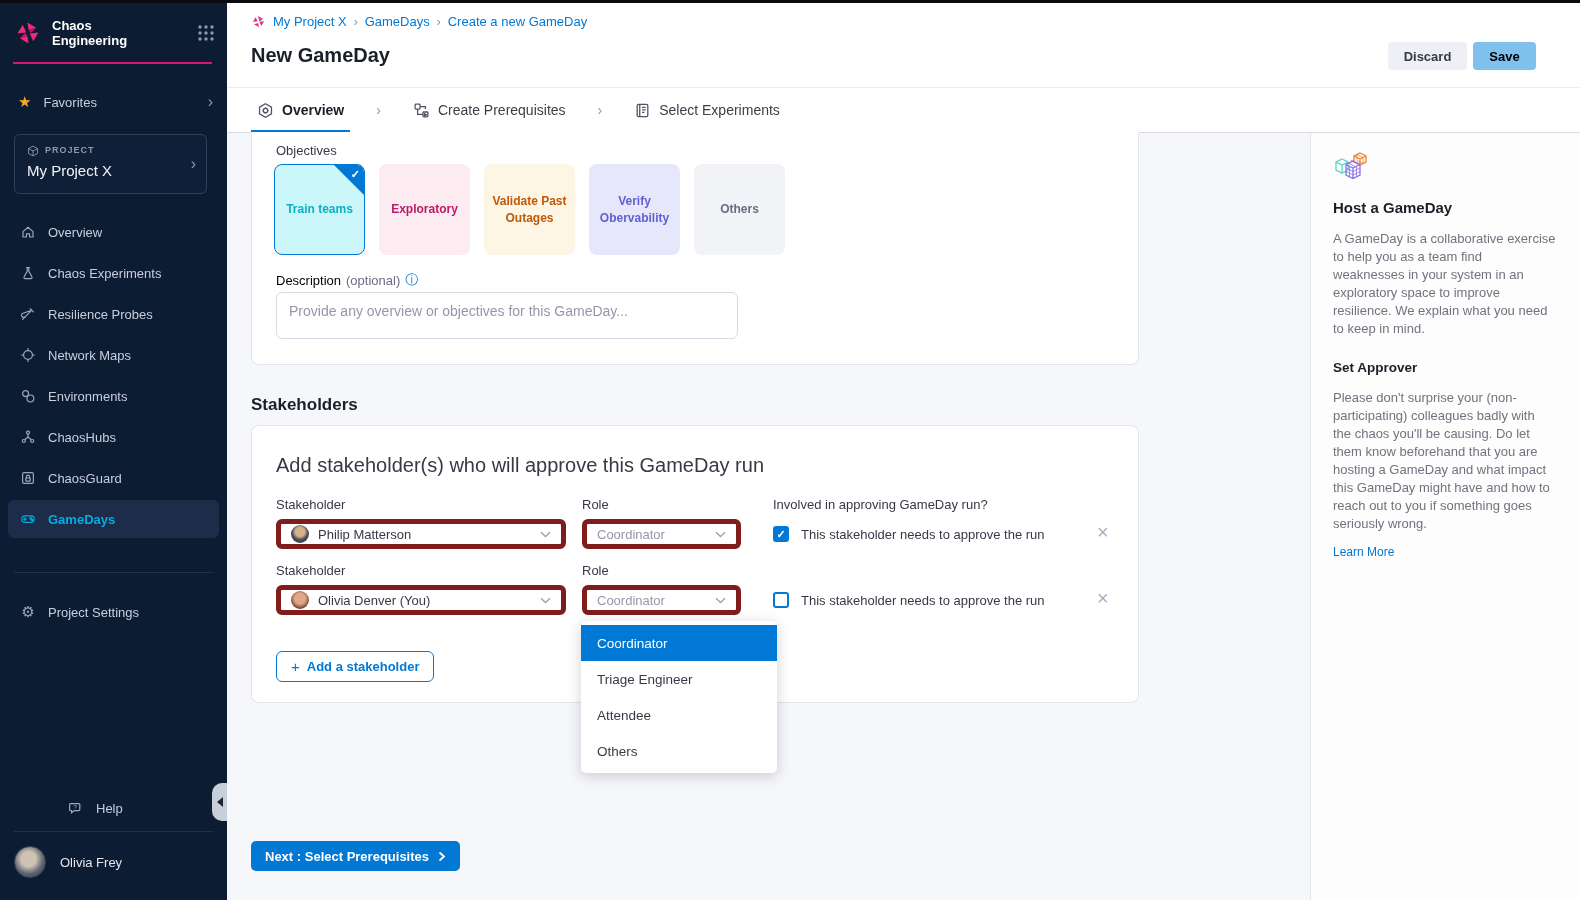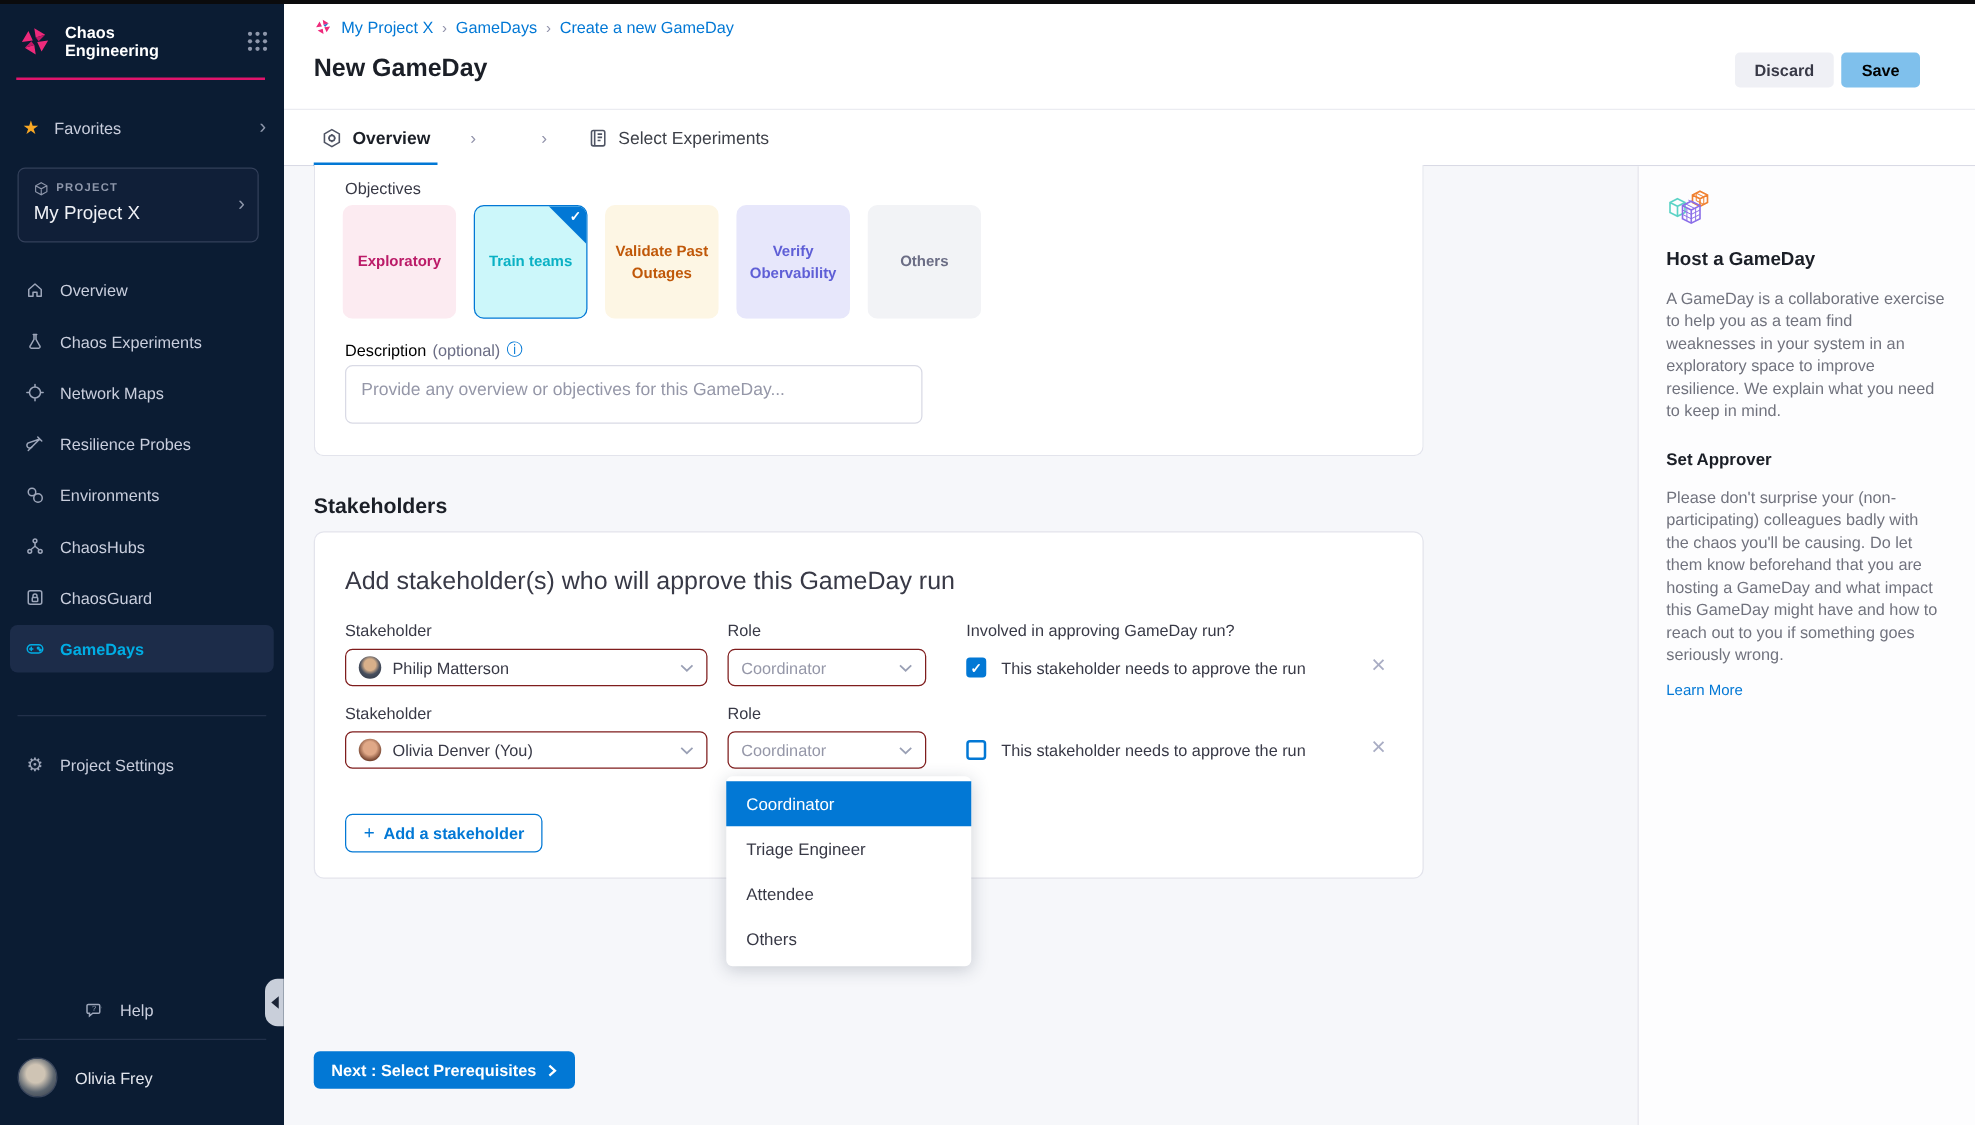--- a/index.html
+++ b/index.html
@@ -65,21 +65,21 @@
   .desc-row { position:absolute; top:139px; left:24px; display:flex; align-items:center; gap:5px; font-size:13px; }
   .desc-optional { color:#6b6d85; }
   .info-icon { color:#0278d5; font-size:13px; cursor:pointer; }
   .desc-input { position:absolute; top:160px; left:24px; width:462px; height:47px; border:1px solid #d9dae5; border-radius:6px; font-family:inherit; font-size:14px; color:#383946; padding:10px 12px; resize:none; background:#fff; }
   .desc-input::placeholder { color:#9597a8; }
 
   .section-heading { position:absolute; top:262px; left:24px; font-size:17px; font-weight:bold; color:#1b1f27; }
   .card-2 { left:24px; top:292px; width:888px; height:278px; }
   .stk-subtitle { position:absolute; top:28px; left:24px; font-size:20px; color:#383946; }
   .col-label { position:absolute; font-size:13px; color:#383946; }
-  .select { position:absolute; height:30px; border:1px solid #7f1d1d; border-radius:6px; background:#fff; display:flex; align-items:center; padding:0 10px; gap:9px; cursor:pointer; font-size:13px; color:#383946; }
+  .select { position:absolute; height:30px; border:5px solid #7f1d1d; border-radius:6px; background:#fff; display:flex; align-items:center; padding:0 10px; gap:9px; cursor:pointer; font-size:13px; color:#383946; }
   .select .chev-down { margin-left:auto; }
   .select.role-sel { color:#9597a8; }
   .mini-avatar { width:18px; height:18px; border-radius:50%; flex:0 0 18px; }
   .av-philip { background:radial-gradient(circle at 50% 38%, #d8b08a 0 32%, #474f5e 55%, #2b3240 100%); }
   .av-olivia { background:radial-gradient(circle at 50% 42%, #e0a887 0 38%, #7c4a35 70%, #5a3628 100%); }
   .checkbox { width:16px; height:16px; border-radius:3px; border:2px solid #0278d5; background:#fff; display:inline-flex; align-items:center; justify-content:center; cursor:pointer; flex:0 0 16px; }
   .checkbox.checked { background:#0278d5; }
   .checkbox.checked::after { content:"✓"; color:#fff; font-size:11px; font-weight:bold; }
   .check-row { position:absolute; display:flex; align-items:center; gap:12px; font-size:13px; color:#383946; }
   .remove-x { position:absolute; color:#a9adc4; font-size:20px; cursor:pointer; line-height:16px; }
@@ -165,34 +165,34 @@
       <span class="ni">
         <svg class="icon" width="16" height="16" viewBox="0 0 16 16" fill="none" stroke="#9da6ba" stroke-width="1.2" stroke-linecap="round">
             <path d="M6.6 2.6h2.8M7.2 2.6v3.8l-3.1 5.4c-.5.8.1 1.8 1 1.8h5.8c.9 0 1.5-1 1-1.8L8.8 6.4V2.6"></path>
           </svg>
       </span>
       <span>Chaos Experiments</span>
     </div>
     <div class="nav-item">
       <span class="ni">
         <svg class="icon" width="16" height="16" viewBox="0 0 16 16" fill="none" stroke="#9da6ba" stroke-width="1.2" stroke-linecap="round">
+            <path d="M10.2 2.6 L13.4 5.8 M11.8 4.2 L5.4 10.6 a2.2 2.2 0 1 1 -3.1-3.1 z" transform="rotate(0 8 8)"></path>
+            <path d="M5.4 10.6 L2.6 13.4"></path>
+          </svg>
+      </span>
+      <span>Resilience Probes</span>
+    </div>
+    <div class="nav-item">
+      <span class="ni">
+        <svg class="icon" width="16" height="16" viewBox="0 0 16 16" fill="none" stroke="#9da6ba" stroke-width="1.2" stroke-linecap="round">
             <circle cx="8" cy="8" r="4.4"></circle>
             <path d="M8 1.5v1.6M8 12.9v1.6M1.5 8h1.6M12.9 8h1.6"></path>
           </svg>
       </span>
       <span>Network Maps</span>
-    </div>
-    <div class="nav-item">
-      <span class="ni">
-        <svg class="icon" width="16" height="16" viewBox="0 0 16 16" fill="none" stroke="#9da6ba" stroke-width="1.2" stroke-linecap="round">
-            <path d="M10.2 2.6 L13.4 5.8 M11.8 4.2 L5.4 10.6 a2.2 2.2 0 1 1 -3.1-3.1 z" transform="rotate(0 8 8)"></path>
-            <path d="M5.4 10.6 L2.6 13.4"></path>
-          </svg>
-      </span>
-      <span>Resilience Probes</span>
     </div>
     <div class="nav-item">
       <span class="ni">
         <svg class="icon" width="16" height="16" viewBox="0 0 16 16" fill="none" stroke="#9da6ba" stroke-width="1.2">
             <circle cx="5.6" cy="5.6" r="3"></circle>
             <circle cx="10.4" cy="10.4" r="3.4"></circle>
           </svg>
       </span>
       <span>Environments</span>
     </div>
@@ -290,39 +290,50 @@
       <span>
         <svg class="icon" width="17" height="17" viewBox="0 0 16 16" fill="none" stroke="#4f5464" stroke-width="1.2">
             <path d="M8 1.6 L13.6 4.8 V11.2 L8 14.4 L2.4 11.2 V4.8 Z"></path>
             <circle cx="8" cy="8" r="2.1"></circle>
             <path d="M8 4.9v1M8 10.1v1M5.3 8h1M9.7 8h1"></path>
           </svg>
       </span>
       <span>Overview</span>
     </div>
     <span class="tab-sep">›</span>
+    <div class="tab">
+      <span>
+        <svg class="icon" width="17" height="17" viewBox="0 0 16 16" fill="none" stroke="#4f5464" stroke-width="1.2">
+            <rect x="2" y="2" width="4.6" height="4.6" rx="0.8"></rect>
+            <rect x="9.4" y="9.4" width="4.6" height="4.6" rx="0.8"></rect>
+            <path d="M4.3 6.6 V11.7 H9.4 M11.7 6.6 V4.3 H6.6"></path>
+            <path d="M10.9 11.1 l1.8 1 -1.8 1 z" fill="#4f5464"></path>
+          </svg>
+      </span>
+      <span>Create Prerequisites</span>
+    </div>
     <span class="tab-sep">›</span>
     <div class="tab">
       <span>
         <svg class="icon" width="17" height="17" viewBox="0 0 16 16" fill="none" stroke="#4f5464" stroke-width="1.2">
             <rect x="3" y="2.2" width="10" height="11.6" rx="1.4"></rect>
             <path d="M5.4 2.2 v11.6 M7.6 5h3.4M7.6 7.4h3.4M7.6 9.8h2.2"></path>
           </svg>
       </span>
       <span>Select Experiments</span>
     </div>
   </div>
 
   <div class="content">
 
     <div class="card card-1">
       <div class="field-label objectives-label">Objectives</div>
       <div class="obj-row">
+        <div class="obj-card selected" style="background: rgb(204, 247, 250); color: rgb(10, 177, 196);">Train teams</div>
         <div class="obj-card" style="background: rgb(252, 235, 241); color: rgb(187, 27, 104);">Exploratory</div>
-        <div class="obj-card selected" style="background: rgb(204, 247, 250); color: rgb(10, 177, 196);">Train teams</div>
         <div class="obj-card" style="background: rgb(253, 246, 228); color: rgb(192, 88, 9);">Validate Past Outages</div>
         <div class="obj-card" style="background: rgb(231, 231, 251); color: rgb(95, 95, 214);">Verify Obervability</div>
         <div class="obj-card" style="background: rgb(242, 243, 246); color: rgb(107, 109, 133);">Others</div>
       </div>
       <div class="desc-row">
         <span>Description</span>
         <span class="desc-optional">(optional)</span>
         <span class="info-icon">ⓘ</span>
       </div>
       <textarea class="desc-input" placeholder="Provide any overview or objectives for this GameDay..." style=""></textarea>

